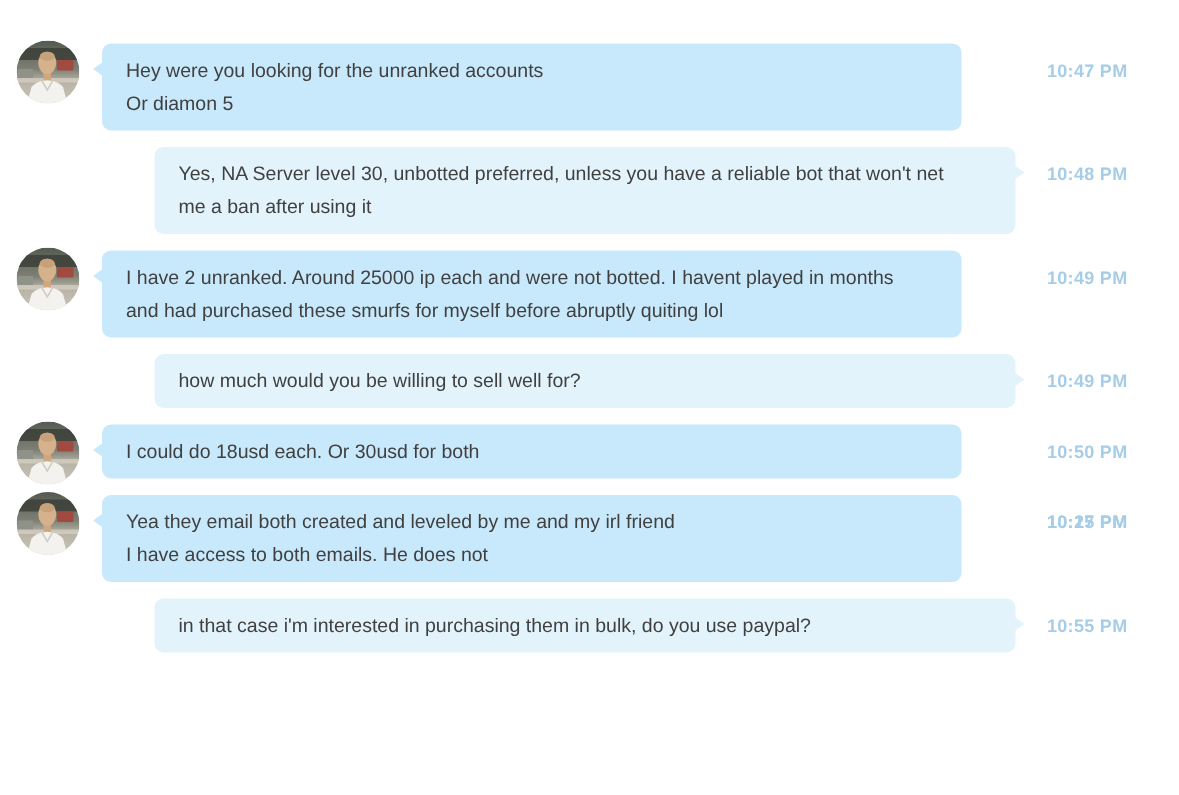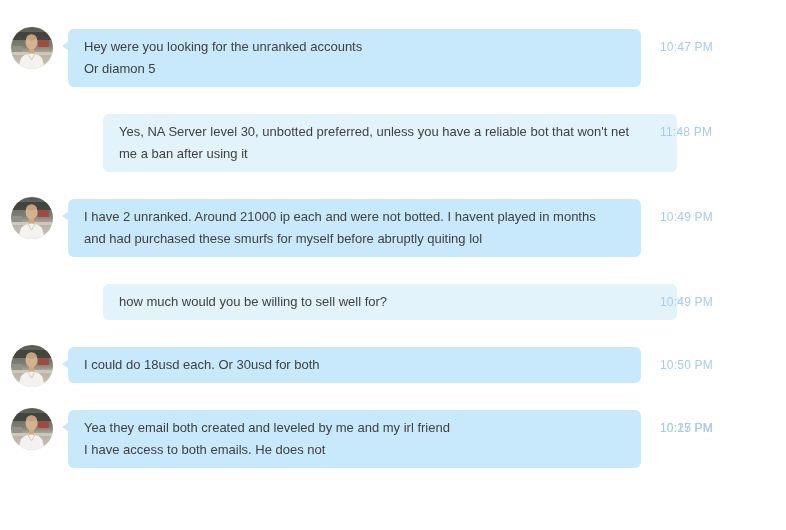--- a/index.html
+++ b/index.html
@@ -13,21 +13,21 @@
     width: 786px;
     height: 530px;
     overflow: hidden;
     background: var(--background, #ffffff);
   }
   #chat {
     padding-top: 29px;
   }
   .msg {
     position: relative;
-    margin-bottom: 27px;
+    margin-bottom: 11px;
   }
   .avatar {
     position: absolute;
     left: 11px;
     top: -2px;
     width: 42px;
     height: 42px;
     border-radius: 50%;
     overflow: hidden;
     cursor: pointer;
@@ -65,24 +65,24 @@
   .received .bubble::before {
     left: -6px;
     border-right: 7px solid var(--received-bubble, #c8e9fb);
   }
   .sent .bubble::before {
     right: -6px;
     border-left: 7px solid var(--sent-bubble, #e3f3fc);
   }
   .time {
     position: absolute;
-    left: 660px;
+    left: 698px;
     top: 11px;
     font-size: 12px;
-    font-weight: normal;
+    font-weight: bold;
     letter-spacing: 0.2px;
     color: var(--timestamp-text, #a6cde7);
     white-space: nowrap;
   }
 </style>
 </head>
 <body>
 
 <div id="viewport">
   <div id="chat">
@@ -111,47 +111,47 @@
     </div>
     <div class="bubble"><span class="txt">Hey were you looking for the unranked accounts
 Or diamon 5</span></div>
     <div class="time">10:47 PM</div>
   </div>
 
   <div class="msg sent">
 
     <div class="bubble"><span class="txt">Yes, NA Server level 30, unbotted preferred, unless you have a reliable bot that won't net
 me a ban after using it</span></div>
-    <div class="time">11:48 PM</div>
-  </div>
-
-  <div class="msg received">
-    <div class="avatar">
-      <svg width="42" height="42" viewBox="0 0 42 42" xmlns="http://www.w3.org/2000/svg">
-        <defs>
-          <linearGradient id="avbg" x1="0" y1="0" x2="0" y2="1">
-            <stop offset="0" stop-color="#555a50"></stop>
-            <stop offset="0.45" stop-color="#7d7f74"></stop>
-            <stop offset="0.65" stop-color="#b8b3a6"></stop>
-            <stop offset="1" stop-color="#c9c4b8"></stop>
-          </linearGradient>
-        </defs>
-        <rect width="42" height="42" fill="url(#avbg)"></rect>
-        <rect x="0" y="5" width="42" height="8" fill="#3c4038" opacity="0.85"></rect>
-        <rect x="27" y="13" width="11" height="7" rx="1" fill="#a34a40"></rect>
-        <rect x="1" y="19" width="10" height="6" fill="#8e9288"></rect>
-        <rect x="0" y="25" width="42" height="3" fill="#d8d3c6" opacity="0.7"></rect>
-        <rect x="18" y="20" width="5" height="7" fill="#cfa87f"></rect>
-        <ellipse cx="20.5" cy="15" rx="6" ry="7.5" fill="#d6b28c"></ellipse>
-        <ellipse cx="20.5" cy="10.5" rx="5" ry="3" fill="#c7a179"></ellipse>
-        <path d="M7 42 L10 31 Q13 27.5 17 27 L20.5 26.5 L24 27 Q28 27.5 31 31 L34 42 Z" fill="#f3f2ee"></path>
-        <path d="M17 27 L20.5 33 L24 27" stroke="#cfccc4" stroke-width="1" fill="none"></path>
-      </svg>
-    </div>
-    <div class="bubble"><span class="txt">I have 2 unranked. Around 21000 ip each and were not botted. I havent played in months
+    <div class="time">10:48 PM</div>
+  </div>
+
+  <div class="msg received">
+    <div class="avatar">
+      <svg width="42" height="42" viewBox="0 0 42 42" xmlns="http://www.w3.org/2000/svg">
+        <defs>
+          <linearGradient id="avbg" x1="0" y1="0" x2="0" y2="1">
+            <stop offset="0" stop-color="#555a50"></stop>
+            <stop offset="0.45" stop-color="#7d7f74"></stop>
+            <stop offset="0.65" stop-color="#b8b3a6"></stop>
+            <stop offset="1" stop-color="#c9c4b8"></stop>
+          </linearGradient>
+        </defs>
+        <rect width="42" height="42" fill="url(#avbg)"></rect>
+        <rect x="0" y="5" width="42" height="8" fill="#3c4038" opacity="0.85"></rect>
+        <rect x="27" y="13" width="11" height="7" rx="1" fill="#a34a40"></rect>
+        <rect x="1" y="19" width="10" height="6" fill="#8e9288"></rect>
+        <rect x="0" y="25" width="42" height="3" fill="#d8d3c6" opacity="0.7"></rect>
+        <rect x="18" y="20" width="5" height="7" fill="#cfa87f"></rect>
+        <ellipse cx="20.5" cy="15" rx="6" ry="7.5" fill="#d6b28c"></ellipse>
+        <ellipse cx="20.5" cy="10.5" rx="5" ry="3" fill="#c7a179"></ellipse>
+        <path d="M7 42 L10 31 Q13 27.5 17 27 L20.5 26.5 L24 27 Q28 27.5 31 31 L34 42 Z" fill="#f3f2ee"></path>
+        <path d="M17 27 L20.5 33 L24 27" stroke="#cfccc4" stroke-width="1" fill="none"></path>
+      </svg>
+    </div>
+    <div class="bubble"><span class="txt">I have 2 unranked. Around 25000 ip each and were not botted. I havent played in months
 and had purchased these smurfs for myself before abruptly quiting lol</span></div>
     <div class="time">10:49 PM</div>
   </div>
 
   <div class="msg sent">
 
     <div class="bubble"><span class="txt">how much would you be willing to sell well for?</span></div>
     <div class="time">10:49 PM</div>
   </div>
 
@@ -208,14 +208,19 @@
         <ellipse cx="20.5" cy="10.5" rx="5" ry="3" fill="#c7a179"></ellipse>
         <path d="M7 42 L10 31 Q13 27.5 17 27 L20.5 26.5 L24 27 Q28 27.5 31 31 L34 42 Z" fill="#f3f2ee"></path>
         <path d="M17 27 L20.5 33 L24 27" stroke="#cfccc4" stroke-width="1" fill="none"></path>
       </svg>
     </div>
     <div class="bubble"><span class="txt">Yea they email both created and leveled by me and my irl friend
 I have access to both emails. He does not</span></div>
     <div class="time">10:27 PM</div>
   </div>
 
+  <div class="msg sent">
+
+    <div class="bubble"><span class="txt">in that case i'm interested in purchasing them in bulk, do you use paypal?</span></div>
+    <div class="time">10:55 PM</div>
+  </div>
 </div>
 </div>
 
 </body></html>

